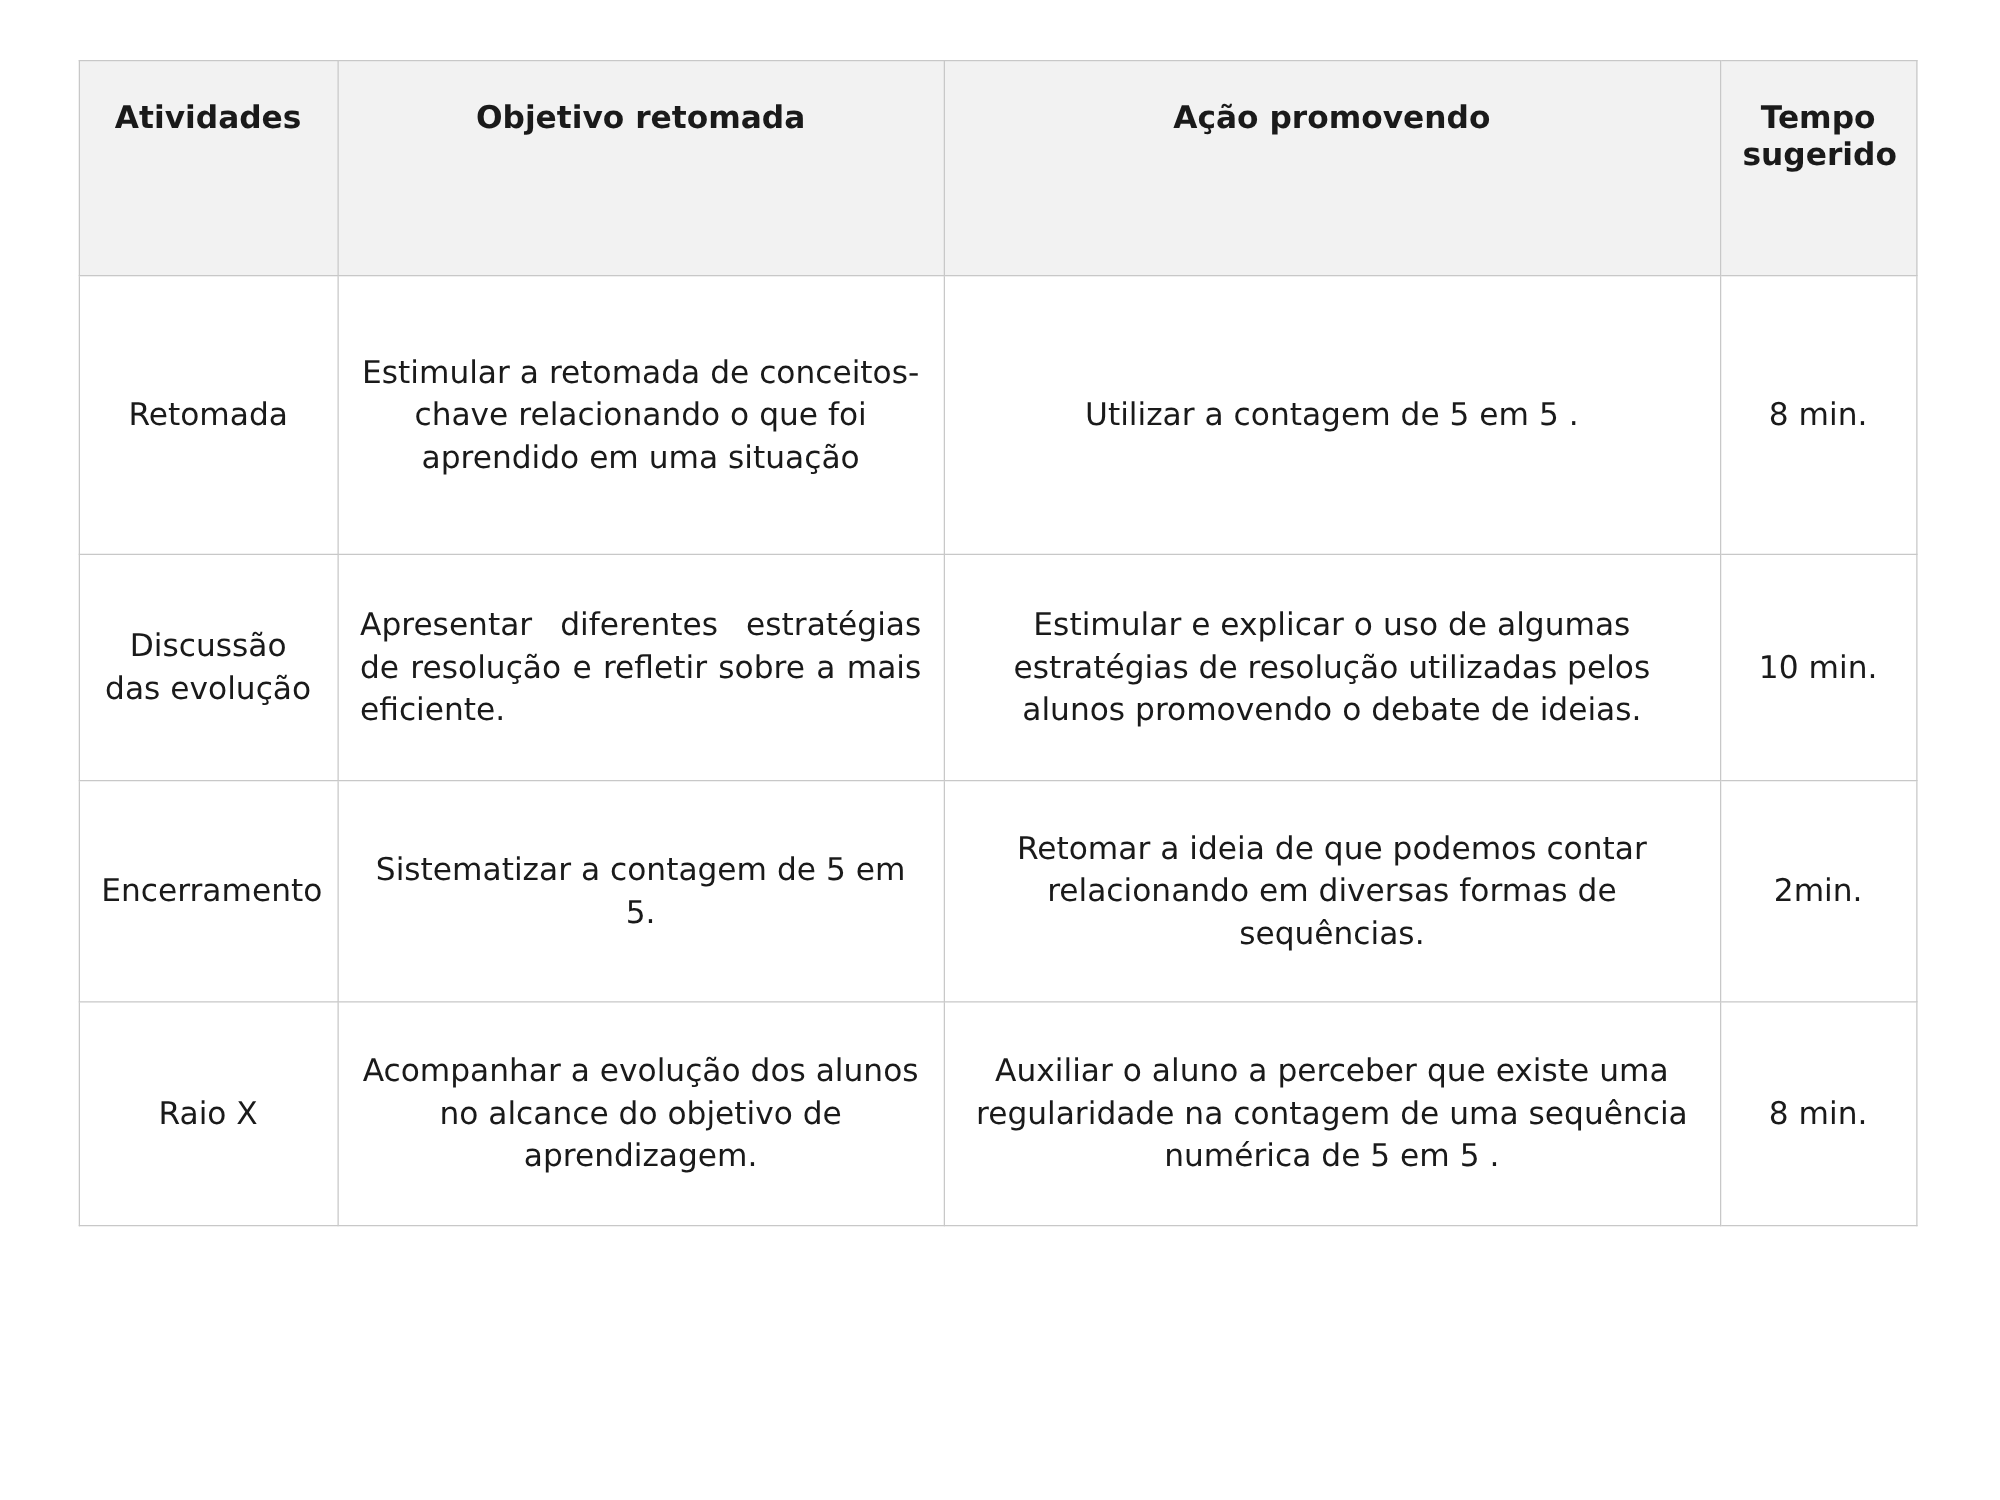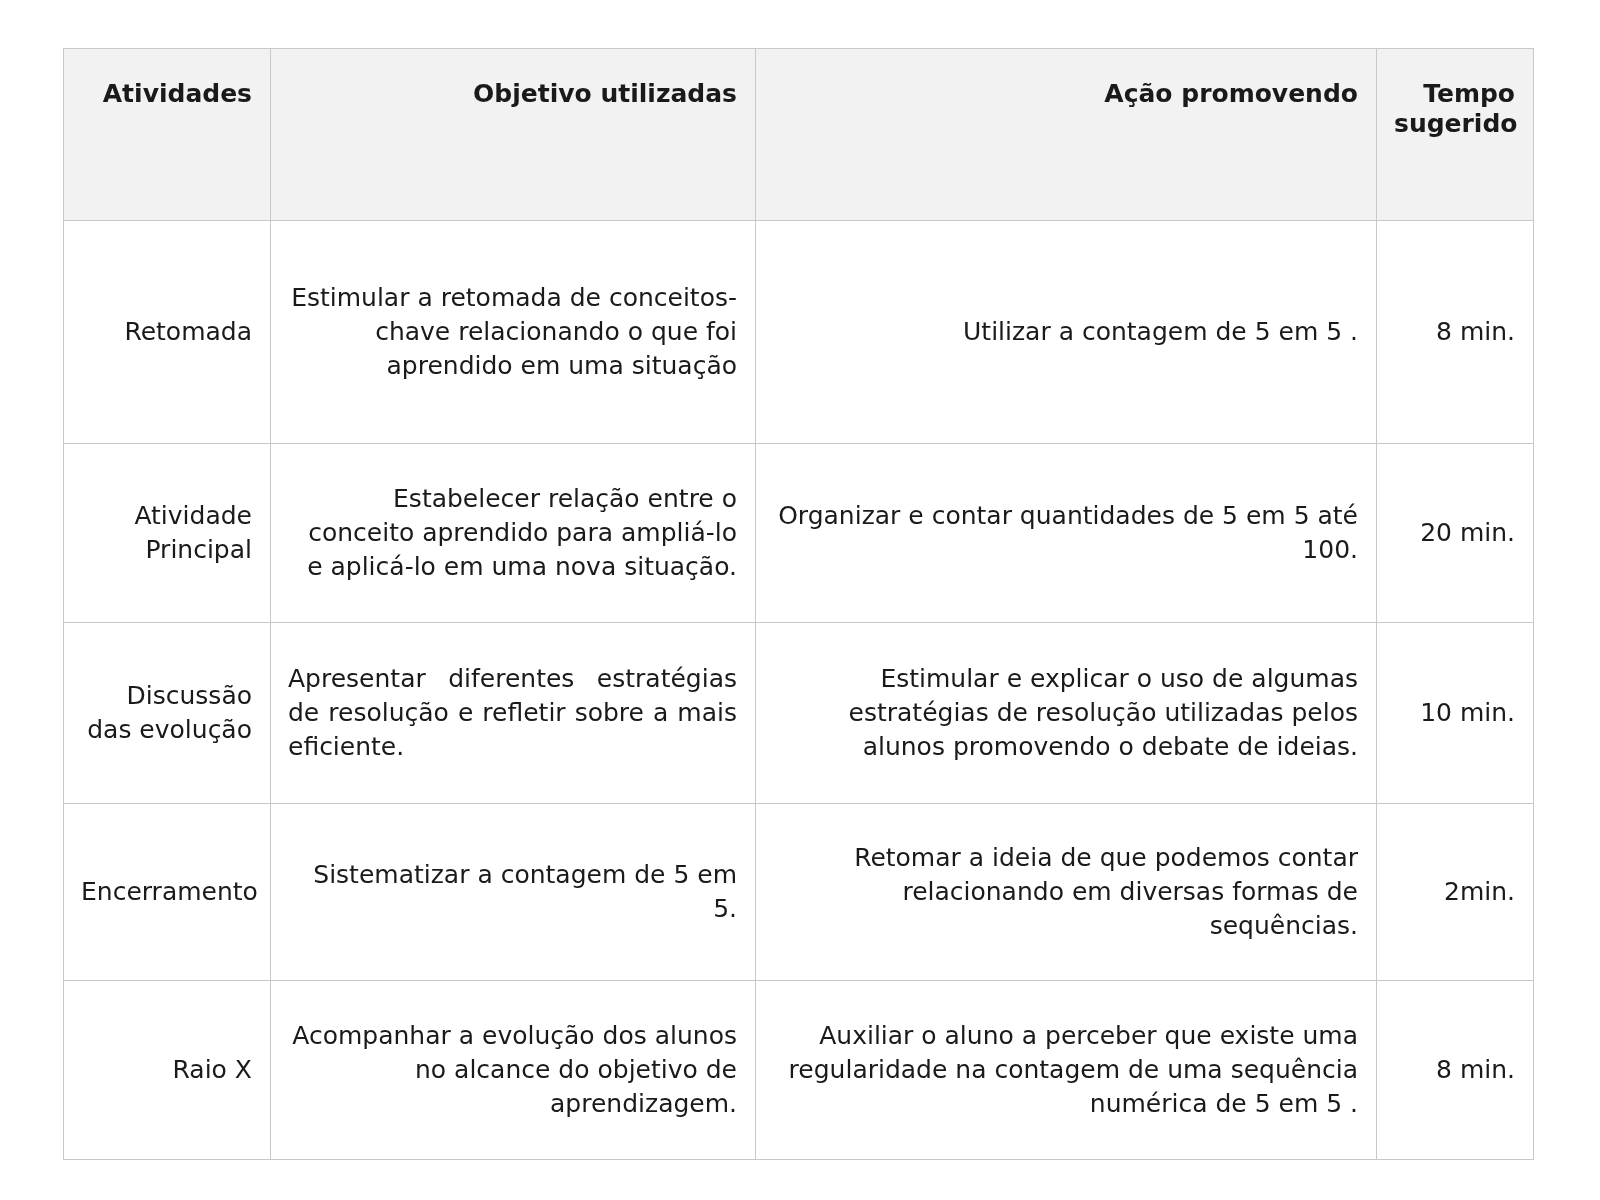--- a/index.html
+++ b/index.html
@@ -37,21 +37,21 @@
 
   .activity-table col.c-atividades { width: 207px; }
   .activity-table col.c-objetivo  { width: 485px; }
   .activity-table col.c-acao      { width: 621px; }
   .activity-table col.c-tempo     { width: 157px; }
 
   .activity-table th,
   .activity-table td {
     border: 1px solid #c8c8c8;
     vertical-align: middle;
-    text-align: right;
+    text-align: center;
     padding: 14px 18px 14px 17px;
     color: #1a1a1a;
   }
 
   .activity-table thead th {
     background: #f2f2f2;
     font-weight: bold;
     font-size: 25px;
     line-height: 1.18;
     height: 127px;
@@ -101,41 +101,35 @@
   <table class="activity-table">
     <colgroup>
       <col class="c-atividades">
       <col class="c-objetivo">
       <col class="c-acao">
       <col class="c-tempo">
     </colgroup>
     <thead>
       <tr>
         <th>Atividades</th>
-        <th>Objetivo utilizadas</th>
+        <th>Objetivo retomada</th>
         <th>Ação promovendo</th>
         <th class="wrap-header" style="white-space: pre-line;">Tempo
 sugerido</th>
       </tr>
     </thead>
     <tbody>
 
       <tr class="row-retomada">
         <td>Retomada</td>
         <td class="loose">Estimular a retomada de conceitos-chave relacionando o que foi aprendido em uma situação</td>
         <td>Utilizar a contagem de 5 em 5 .</td>
         <td>8 min.</td>
       </tr>
 
-      <tr class="row-principal">
-        <td>Atividade Principal</td>
-        <td>Estabelecer relação entre o conceito aprendido para ampliá-lo e aplicá-lo em uma nova situação.</td>
-        <td>Organizar  e contar quantidades  de 5 em 5 até 100.</td>
-        <td>20 min.</td>
-      </tr>
 
       <tr class="row-discussao">
         <td>Discussão das evolução</td>
         <td class="justified">Apresentar  diferentes  estratégias de resolução   e refletir sobre a mais eficiente.</td>
         <td>Estimular e explicar o uso de algumas estratégias de resolução utilizadas pelos alunos promovendo o debate  de ideias.</td>
         <td>10 min.</td>
       </tr>
 
       <tr class="row-encerramento">
         <td>Encerramento</td>

